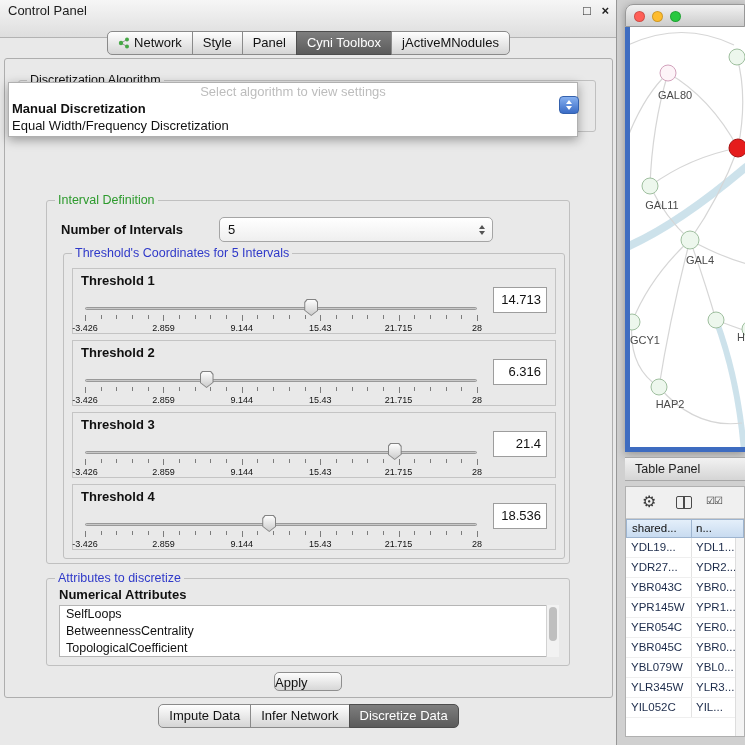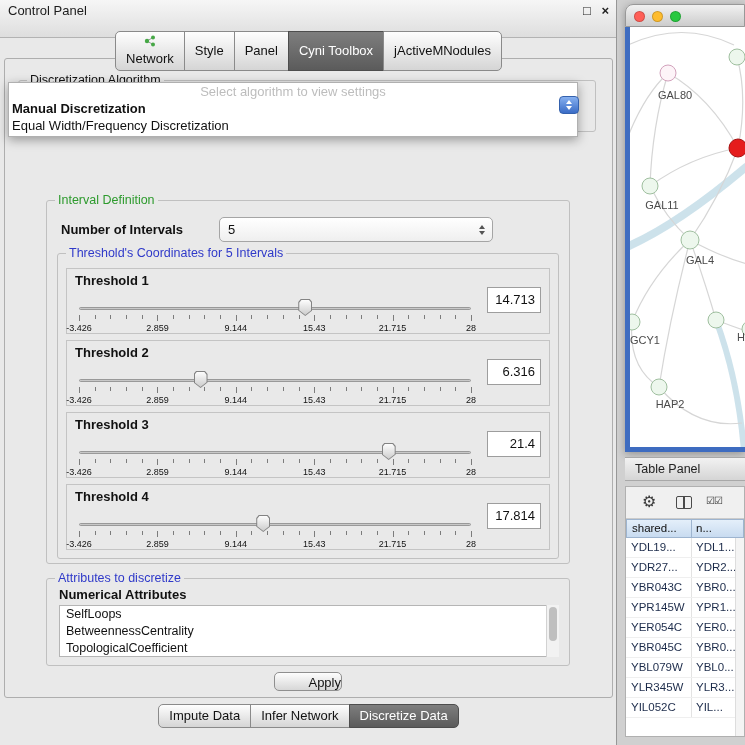--- a/index.html
+++ b/index.html
@@ -14,21 +14,21 @@
   }
   
   .control-panel { position:absolute; left:0; top:0; width:617px; height:745px; background:#e9e9e9; border-right:1px solid #979797; }
   .cp-titlebar { position:absolute; top:0; left:0; right:0; height:38px; background:linear-gradient(#f6f6f6,#dedede); border-bottom:1px solid #b3b3b3; line-height:21px; padding-left:8px; font-size:13px; color:#1c1c1c; }
   .win-btns { position:absolute; right:7px; top:0; line-height:21px; }
   .win-btns span { display:inline-block; margin-left:7px; font-weight:bold; color:#222; cursor:default; }
   .cp-tabs, .cp-bottom-tabs { position:absolute; left:0; width:617px; display:flex; justify-content:center; z-index:5; }
   .cp-tabs { top:31px; }
   .cp-bottom-tabs { top:704px; }
   .tab { display:flex; align-items:center; gap:4px; border:1px solid #8a8a8a; margin-left:-1px; padding:3px 10px 4px; font-size:13px; background:linear-gradient(#fefefe,#d5d5d5); white-space:nowrap; cursor:default; }
-  .tab:first-child { border-radius:5px 0 0 5px; margin-left:0;flex-direction:column; }
+  .tab:first-child { border-radius:5px 0 0 5px; margin-left:0; }
   .tab:last-child  { border-radius:0 5px 5px 0; }
   .tab.selected { background:linear-gradient(#7e7e7e,#5b5b5b); color:#fff; border-color:#4d4d4d; }
   .net-ico { display:inline-flex; }
   .cp-main { position:absolute; left:4px; top:58px; width:609px; height:640px; border:1px solid #aeaeae; border-radius:3px; background:#e9e9e9; }
   .group { position:absolute; border:1px solid #c0c0c0; border-radius:3px; }
   .group-label { position:absolute; top:-8px; left:8px; background:#e9e9e9; padding:0 3px; font-size:12.5px; color:#111; white-space:nowrap; }
   .group-label.green { color:#2c9a2c; }
   .group-label.blue  { color:#2f39c9; }
   
   .algo-popup { position:absolute; left:8px; top:82px; width:570px; background:#fff; border:1px solid #b0b0b0; box-shadow:0 3px 10px rgba(0,0,0,.35); z-index:50; padding-bottom:2px; }
@@ -57,21 +57,21 @@
   .tick.major { height:6px; }
   .scale span { position:absolute; top:24px; font-size:9px; color:#111; transform:translateX(-50%); white-space:nowrap; }
   .thumb { position:absolute; top:0; width:14px; height:17px; clip-path:polygon(50% 100%,0 68%,0 18%,18% 0,82% 0,100% 18%,100% 68%); background:#838383; }
   .thumb::before { content:""; position:absolute; inset:1px; clip-path:polygon(50% 100%,0 68%,0 18%,18% 0,82% 0,100% 18%,100% 68%); background:linear-gradient(#fdfdfd,#cccccc); }
   
   .attr-title { position:absolute; left:12px; top:8px; font-weight:bold; font-size:13px; }
   .attr-list { position:absolute; left:12px; top:26px; width:500px; height:52px; background:#fff; border:1px solid #b5b5b5; overflow:hidden; }
   .attr-item { font-size:12.5px; height:17px; line-height:17px; padding-left:6px; }
   .attr-scroll { position:absolute; right:0; top:0; bottom:0; width:13px; background:#f2f2f2; border-left:1px solid #d2d2d2; }
   .attr-thumb { position:absolute; left:2px; top:2px; width:8px; height:34px; background:#bfbfbf; border-radius:4px; }
-  .apply-btn { position:absolute; left:50%; top:672px; transform:translateX(-50%); width:68px; height:19px; border:1px solid #8f8f8f; border-radius:5px; background:linear-gradient(#fdfdfd,#d7d7d7); font-size:13px; text-align:right; line-height:19px; cursor:default; }
+  .apply-btn { position:absolute; left:50%; top:672px; transform:translateX(-50%); width:68px; height:19px; border:1px solid #8f8f8f; border-radius:5px; background:linear-gradient(#fdfdfd,#d7d7d7); font-size:13px; text-align:left; line-height:19px; cursor:default; }
   
   .net-window { position:absolute; left:625px; top:4px; width:120px; height:448px; box-shadow:0 2px 8px rgba(0,0,0,.3); border-radius:8px 0 0 0; }
   .net-titlebar { position:absolute; top:0; left:0; right:0; height:23px; background:linear-gradient(#f1f1f1,#cccccc); border:1px solid #989898; border-radius:8px 0 0 0; }
   .tl { position:absolute; top:6px; width:11px; height:11px; border-radius:50%; border:1px solid rgba(0,0,0,.18); }
   .net-frame { position:absolute; top:23px; left:0; right:0; bottom:0; background:#3e6cc0; }
   .net-canvas { position:absolute; top:23px; left:5px; right:0; bottom:5px; background:#fff; overflow:hidden; }
   .edge { fill:none; stroke:#d6d6d6; stroke-width:1.2; }
   .edge-thick { fill:none; stroke:#abcedd; opacity:.6; stroke-linecap:round; }
   .node-plain { fill:#edf7ed; stroke:#9fbf9f; stroke-width:1; }
   .node-pink  { fill:#fdf4f8; stroke:#d2a2bc; stroke-width:1; }
@@ -153,21 +153,21 @@
   <div class="group" style="left:46px; top:200px; width:524px; height:364px;">
     <span class="group-label green">Interval Definition</span>
     <div class="noi-label">Number of Intervals</div>
     <div class="combo" style="left:172px; top:16px; width:274px; height:25px;">
       <span>5</span>
       <span class="combo-arrows">
           <i class="up"></i>
           <i class="dn"></i>
         </span>
     </div>
-    <div class="group thr-wrap" style="left:10px; top:52px; width:502px; height:306px;">
+    <div class="group thr-wrap" style="left:16px; top:52px; width:502px; height:306px;">
       <span class="group-label blue">Threshold's Coordinates for 5 Intervals</span>
       <div>
           <div class="thr-panel">
             <div class="thr-label">Threshold 1</div>
             <div class="slider">
               <div class="track"></div>
               <div class="ticks">
                 <div class="tick major" style="left: 0%;"></div>
                 <div class="tick" style="left: 4%;"></div>
                 <div class="tick" style="left: 8%;"></div>
@@ -330,21 +330,21 @@
               <div class="scale">
                 <span style="left: 0%;">-3.426</span>
                 <span style="left: 20%;">2.859</span>
                 <span style="left: 40%;">9.144</span>
                 <span style="left: 60%;">15.43</span>
                 <span style="left: 80%;">21.715</span>
                 <span style="left: 100%;">28</span>
               </div>
               <div class="thumb" style="left: calc(47% - 7px);"></div>
             </div>
-            <div class="valbox">17.814</div>
+            <div class="valbox">18.536</div>
           </div>
         </div>
     </div>
   </div>
 
   <div class="group" style="left:46px; top:578px; width:524px; height:88px;">
     <span class="group-label blue">Attributes to discretize</span>
     <div class="attr-title">Numerical Attributes</div>
     <div class="attr-list">
         <div class="attr-item">SelfLoops</div>

